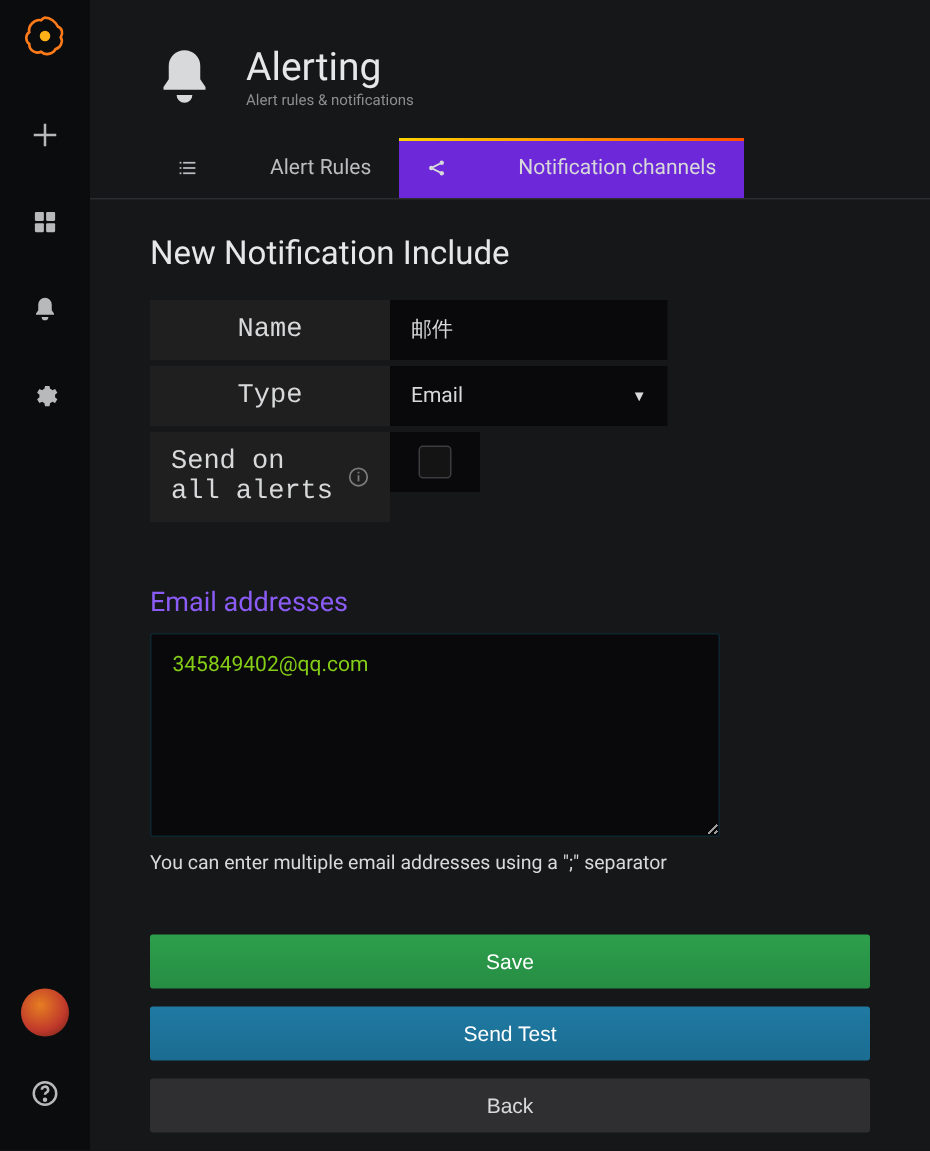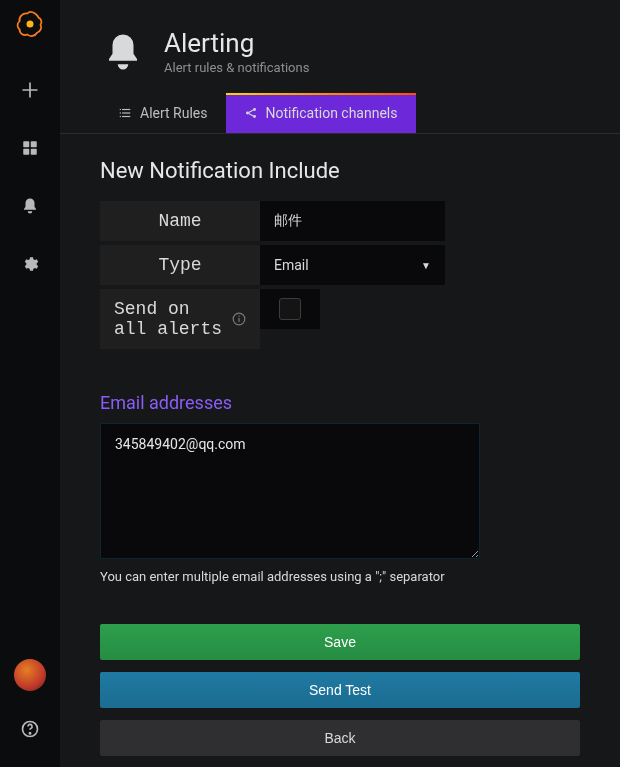--- a/index.html
+++ b/index.html
@@ -11,25 +11,25 @@
   .sidebar .logo { width: 28px; height: 28px; margin-bottom: 32px; display:flex; align-items:center; justify-content:center; }
   .sidebar .nav-item { width: 40px; height: 40px; margin-bottom: 18px; display: flex; align-items: center; justify-content: center; color: #b8b9ba; cursor: pointer; border-radius: 2px; }
   .sidebar .spacer { flex: 1; }
   .sidebar .avatar { width: 32px; height: 32px; border-radius: 50%; background: radial-gradient(circle at 40% 35%, #e67e22 0%, #c0392b 60%, #5b1f12 100%); margin-bottom: 18px; cursor:pointer; }
 
   
   .main { flex: 1; background: #161719; padding: 0; }
   .header { padding: 28px 20px 18px 40px; display:flex; align-items:center; }
   .header .bell { width:46px; height:46px; margin-right:18px; display:flex; align-items:center; justify-content:center; }
   .header h1 { font-size: 26px; font-weight: 400; color: #e6e7e8; }
-  .header .sub { font-size: 13px; color: #8e8e8e; margin-top:2px; }
+  .header .sub { font-size: 10px; color: #8e8e8e; margin-top:2px; }
 
   
   .tabs { display:flex; border-bottom: 1px solid #2c2d30; padding-left: 40px; }
-  .tab { position:relative; padding: 12px 18px; font-size:14px; color:#d8d9da; display:flex; align-items:center; cursor:pointer; }
+  .tab { position:relative; padding: 12px 18px; font-size:14px; color:#d8d9da; display:flex; align-items:center; cursor:pointer;gap:40px; }
   .tab .ticon { margin-right:8px; display:flex; }
   .tab.active { background: #6d28d9; }
   .tab.active::before { content:""; position:absolute; top:0; left:0; right:0; height:2px; background: linear-gradient(90deg,#ffd500,#ff4d00); }
   .tab:not(.active) { opacity:0.85; }
 
   
   .content { padding: 24px 40px; }
   .content h2 { font-size: 22px; font-weight: 400; color: #e6e7e8; margin-bottom: 18px; }
 
   .form-row { display:flex; margin-bottom:4px; }
@@ -38,21 +38,21 @@
   .form-input { flex: 0 0 185px; }
   .form-input input[type="text"], .form-input select, .form-input .select { width:185px; height:40px; background:#09090b; border:none; color:#d8d9da; padding:0 14px; font-size:14px; outline:none; }
   .form-input .select { display:flex; align-items:center; justify-content:space-between; cursor:pointer;gap:13px; }
   .form-input .select .caret { color:#d8d9da; font-size:10px; }
   .checkbox-cell { width:60px; height:40px; background:#09090b; display:flex; align-items:center; justify-content:center; }
   .gf-checkbox { width:22px; height:22px; border:1px solid #3c3c3e; border-radius:3px; background:#141414; display:flex; align-items:center; justify-content:center; cursor:pointer; }
   .gf-checkbox.checked svg { display:block; }
   .gf-checkbox svg { display:none; }
 
   .section-label { margin-top: 43px; margin-bottom:10px; font-size:18px; color:#8b5cf6; font-weight:400; }
-  textarea { width: 380px; height: 136px; background:#09090b; border:1px solid #2199ca33; color:#e5e5e5; padding:12px 14px; font-size:14px; font-family:inherit; resize:both; outline:none; border-radius:2px; }
+  textarea { width: 380px; height: 136px; background:#09090b; border:1px solid #2199ca33; color:#84cc16; padding:12px 14px; font-size:14px; font-family:inherit; resize:both; outline:none; border-radius:2px; }
   .hint { font-size:13px; color:#d8d9da; margin-top:6px; }
 
   .btn-row { display:flex; margin-top:40px; gap:12px;flex-direction:column; }
   .btn { border:none; padding: 10px 24px; font-size:14px; color:#fff; cursor:pointer; border-radius:2px; font-weight:500; }
   .btn.save { background: linear-gradient(180deg,#2d9f4c,#268d43); }
   .btn.info { background: linear-gradient(180deg,#1f7aa3,#1b6c91); }
   .btn.default { background: #2f2f31; color:#d8d9da; }
 
 </style>
 </head>

